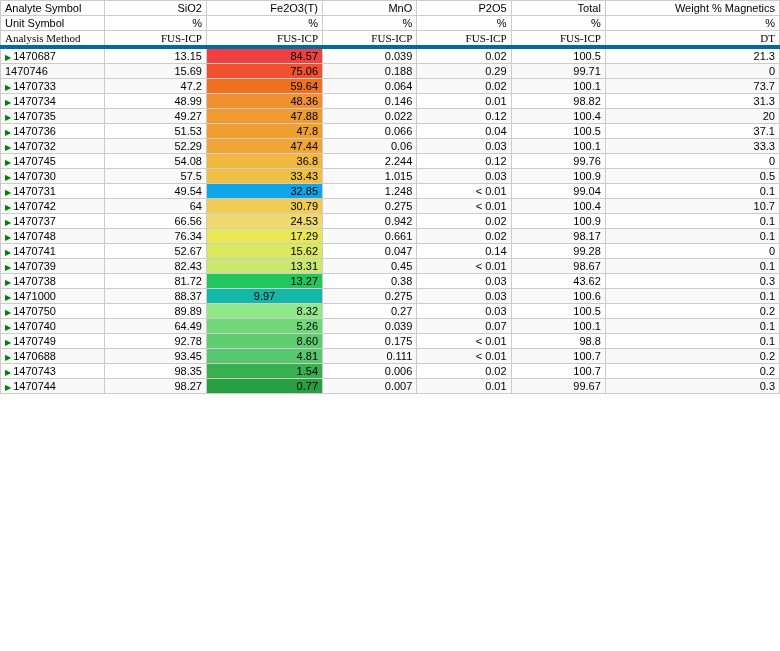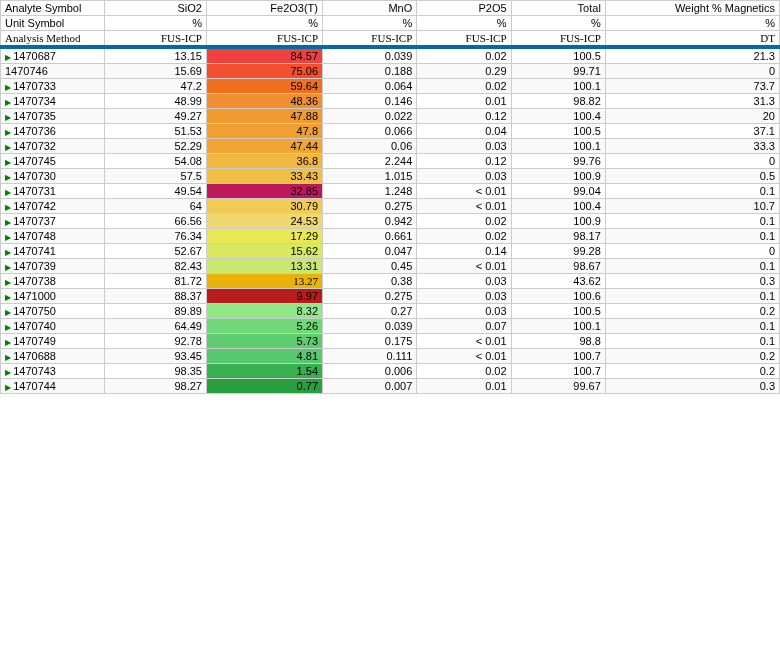--- a/index.html
+++ b/index.html
@@ -168,21 +168,21 @@
         <td>57.5</td>
         <td style="background-color: rgb(240, 192, 69); color: rgb(0, 0, 0);">33.43</td>
         <td>1.015</td>
         <td>0.03</td>
         <td>100.9</td>
         <td>0.5</td>
       </tr>
       <tr style="background: rgb(255, 255, 255);">
         <td><span style="color: green; font-size: 8px; margin-right: 2px;">▶</span>1470731</td>
         <td>49.54</td>
-        <td style="background-color: #be185d; color: rgb(0, 0, 0); padding-left: 16px;">32.85</td>
+        <td style="background-color: #0ea5e9; color: rgb(0, 0, 0); padding-left: 16px;">32.85</td>
         <td>1.248</td>
         <td>&lt; 0.01</td>
         <td>99.04</td>
         <td>0.1</td>
       </tr>
       <tr style="background: rgb(249, 249, 249); margin-top: 8px;">
         <td><span style="color: green; font-size: 8px; margin-right: 2px;">▶</span>1470742</td>
         <td>64</td>
         <td style="background-color: rgb(240, 204, 85); color: rgb(0, 0, 0);">30.79</td>
         <td>0.275</td>
@@ -222,30 +222,30 @@
         <td>82.43</td>
         <td style="background-color: rgb(200, 232, 112); color: rgb(0, 0, 0);">13.31</td>
         <td>0.45</td>
         <td>&lt; 0.01</td>
         <td>98.67</td>
         <td>0.1</td>
       </tr>
       <tr style="background: rgb(255, 255, 255);">
         <td><span style="color: green; font-size: 8px; margin-right: 2px;">▶</span>1470738</td>
         <td>81.72</td>
-        <td style="background-color: #eab308; color: rgb(0, 0, 0); font-family: Liberation Serif, serif;">13.27</td>
+        <td style="background-color: #22c55e; color: rgb(0, 0, 0);">13.27</td>
         <td>0.38</td>
         <td>0.03</td>
         <td>43.62</td>
         <td>0.3</td>
       </tr>
       <tr style="background: rgb(249, 249, 249);">
         <td><span style="color: green; font-size: 8px; margin-right: 2px;">▶</span>1471000</td>
         <td>88.37</td>
-        <td style="background-color: #b91c1c; color: rgb(0, 0, 0);">9.97</td>
+        <td style="background-color: #14b8a6; color: rgb(0, 0, 0); text-align: center;">9.97</td>
         <td>0.275</td>
         <td>0.03</td>
         <td>100.6</td>
         <td>0.1</td>
       </tr>
       <tr style="background: rgb(255, 255, 255);">
         <td><span style="color: green; font-size: 8px; margin-right: 2px;">▶</span>1470750</td>
         <td>89.89</td>
         <td style="background-color: rgb(144, 232, 136); color: rgb(0, 0, 0);">8.32</td>
         <td>0.27</td>
@@ -258,21 +258,21 @@
         <td>64.49</td>
         <td style="background-color: rgb(112, 216, 120); color: rgb(0, 0, 0);">5.26</td>
         <td>0.039</td>
         <td>0.07</td>
         <td>100.1</td>
         <td>0.1</td>
       </tr>
       <tr style="background: rgb(255, 255, 255);">
         <td><span style="color: green; font-size: 8px; margin-right: 2px;">▶</span>1470749</td>
         <td>92.78</td>
-        <td style="background-color: rgb(96, 204, 112); color: rgb(0, 0, 0);">5.73</td>
+        <td style="background-color: rgb(96, 204, 112); color: rgb(0, 0, 0);">8.60</td>
         <td>0.175</td>
         <td>&lt; 0.01</td>
         <td>98.8</td>
         <td>0.1</td>
       </tr>
       <tr style="background: rgb(249, 249, 249);">
         <td><span style="color: green; font-size: 8px; margin-right: 2px;">▶</span>1470688</td>
         <td>93.45</td>
         <td style="background-color: rgb(88, 200, 112); color: rgb(0, 0, 0);">4.81</td>
         <td>0.111</td>

